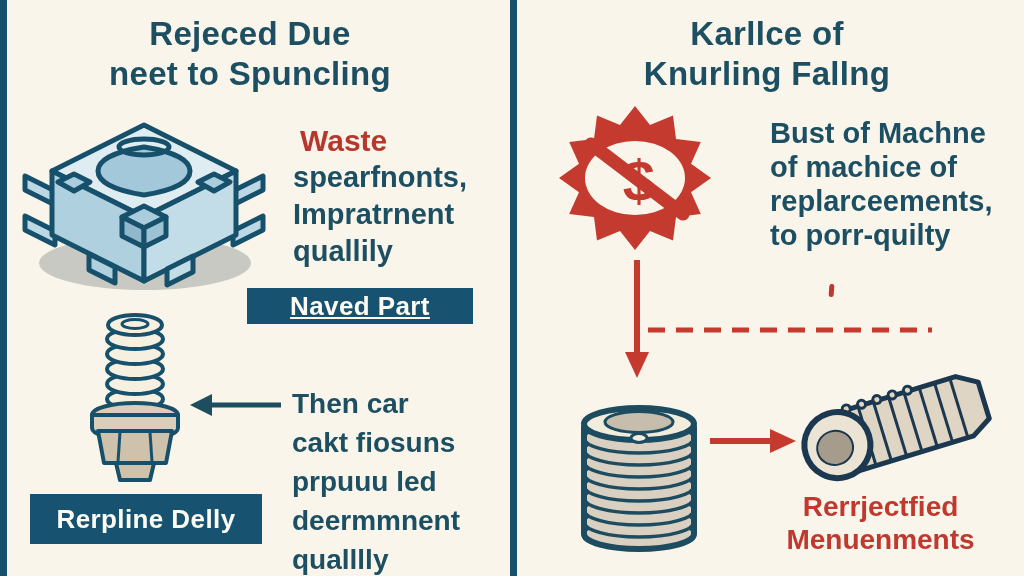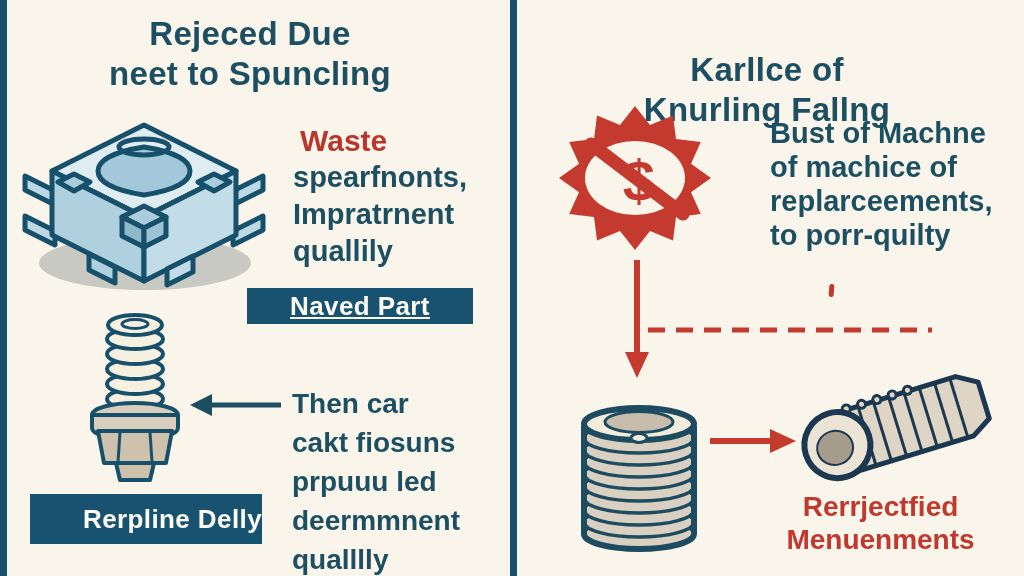--- a/index.html
+++ b/index.html
@@ -113,25 +113,25 @@
   </svg>
 
   <div class="abs tblock" style="left:292px;top:381px;">
     <span class="then-body">Then car</span>
     <span class="then-body">cakt fiosuns</span>
     <span class="then-body">prpuuu led</span>
     <span class="then-body">deermmnent</span>
     <span class="then-body">qualllly</span>
   </div>
 
-  <div class="teal-box" style="left:30px;top:494px;width:232px;height:50px;justify-content:flex-end;">
+  <div class="teal-box" style="left:30px;top:494px;width:232px;height:50px;">
     <span>Rerpline Delly</span>
   </div>
 
-  <div class="title" style="left:530px;top:14px;width:474px;margin-top:36px;">
+  <div class="title" style="left:530px;top:14px;width:474px;">
     <span>Karllce of</span>
     <span>Knurling Fallng</span>
   </div>
 
   <svg class="abs" style="left:555px;top:104px;" width="160" height="150" viewBox="0 0 160 150">
     <polygon fill="#c43a2e" points="
       156,74 136,88.2 145.8,110 121,112.9 118,136.4 95,127.1 80,146 65,127.1
       42,136.4 39,112.9 14.2,110 24,88.2 4,74 24,59.8 14.2,38 39,35.1
       42,11.6 65,20.9 80,2 95,20.9 118,11.6 121,35.1 145.8,38 136,59.8"></polygon>
     <ellipse cx="80" cy="74" rx="50" ry="37" fill="#f9f5ea"></ellipse>

